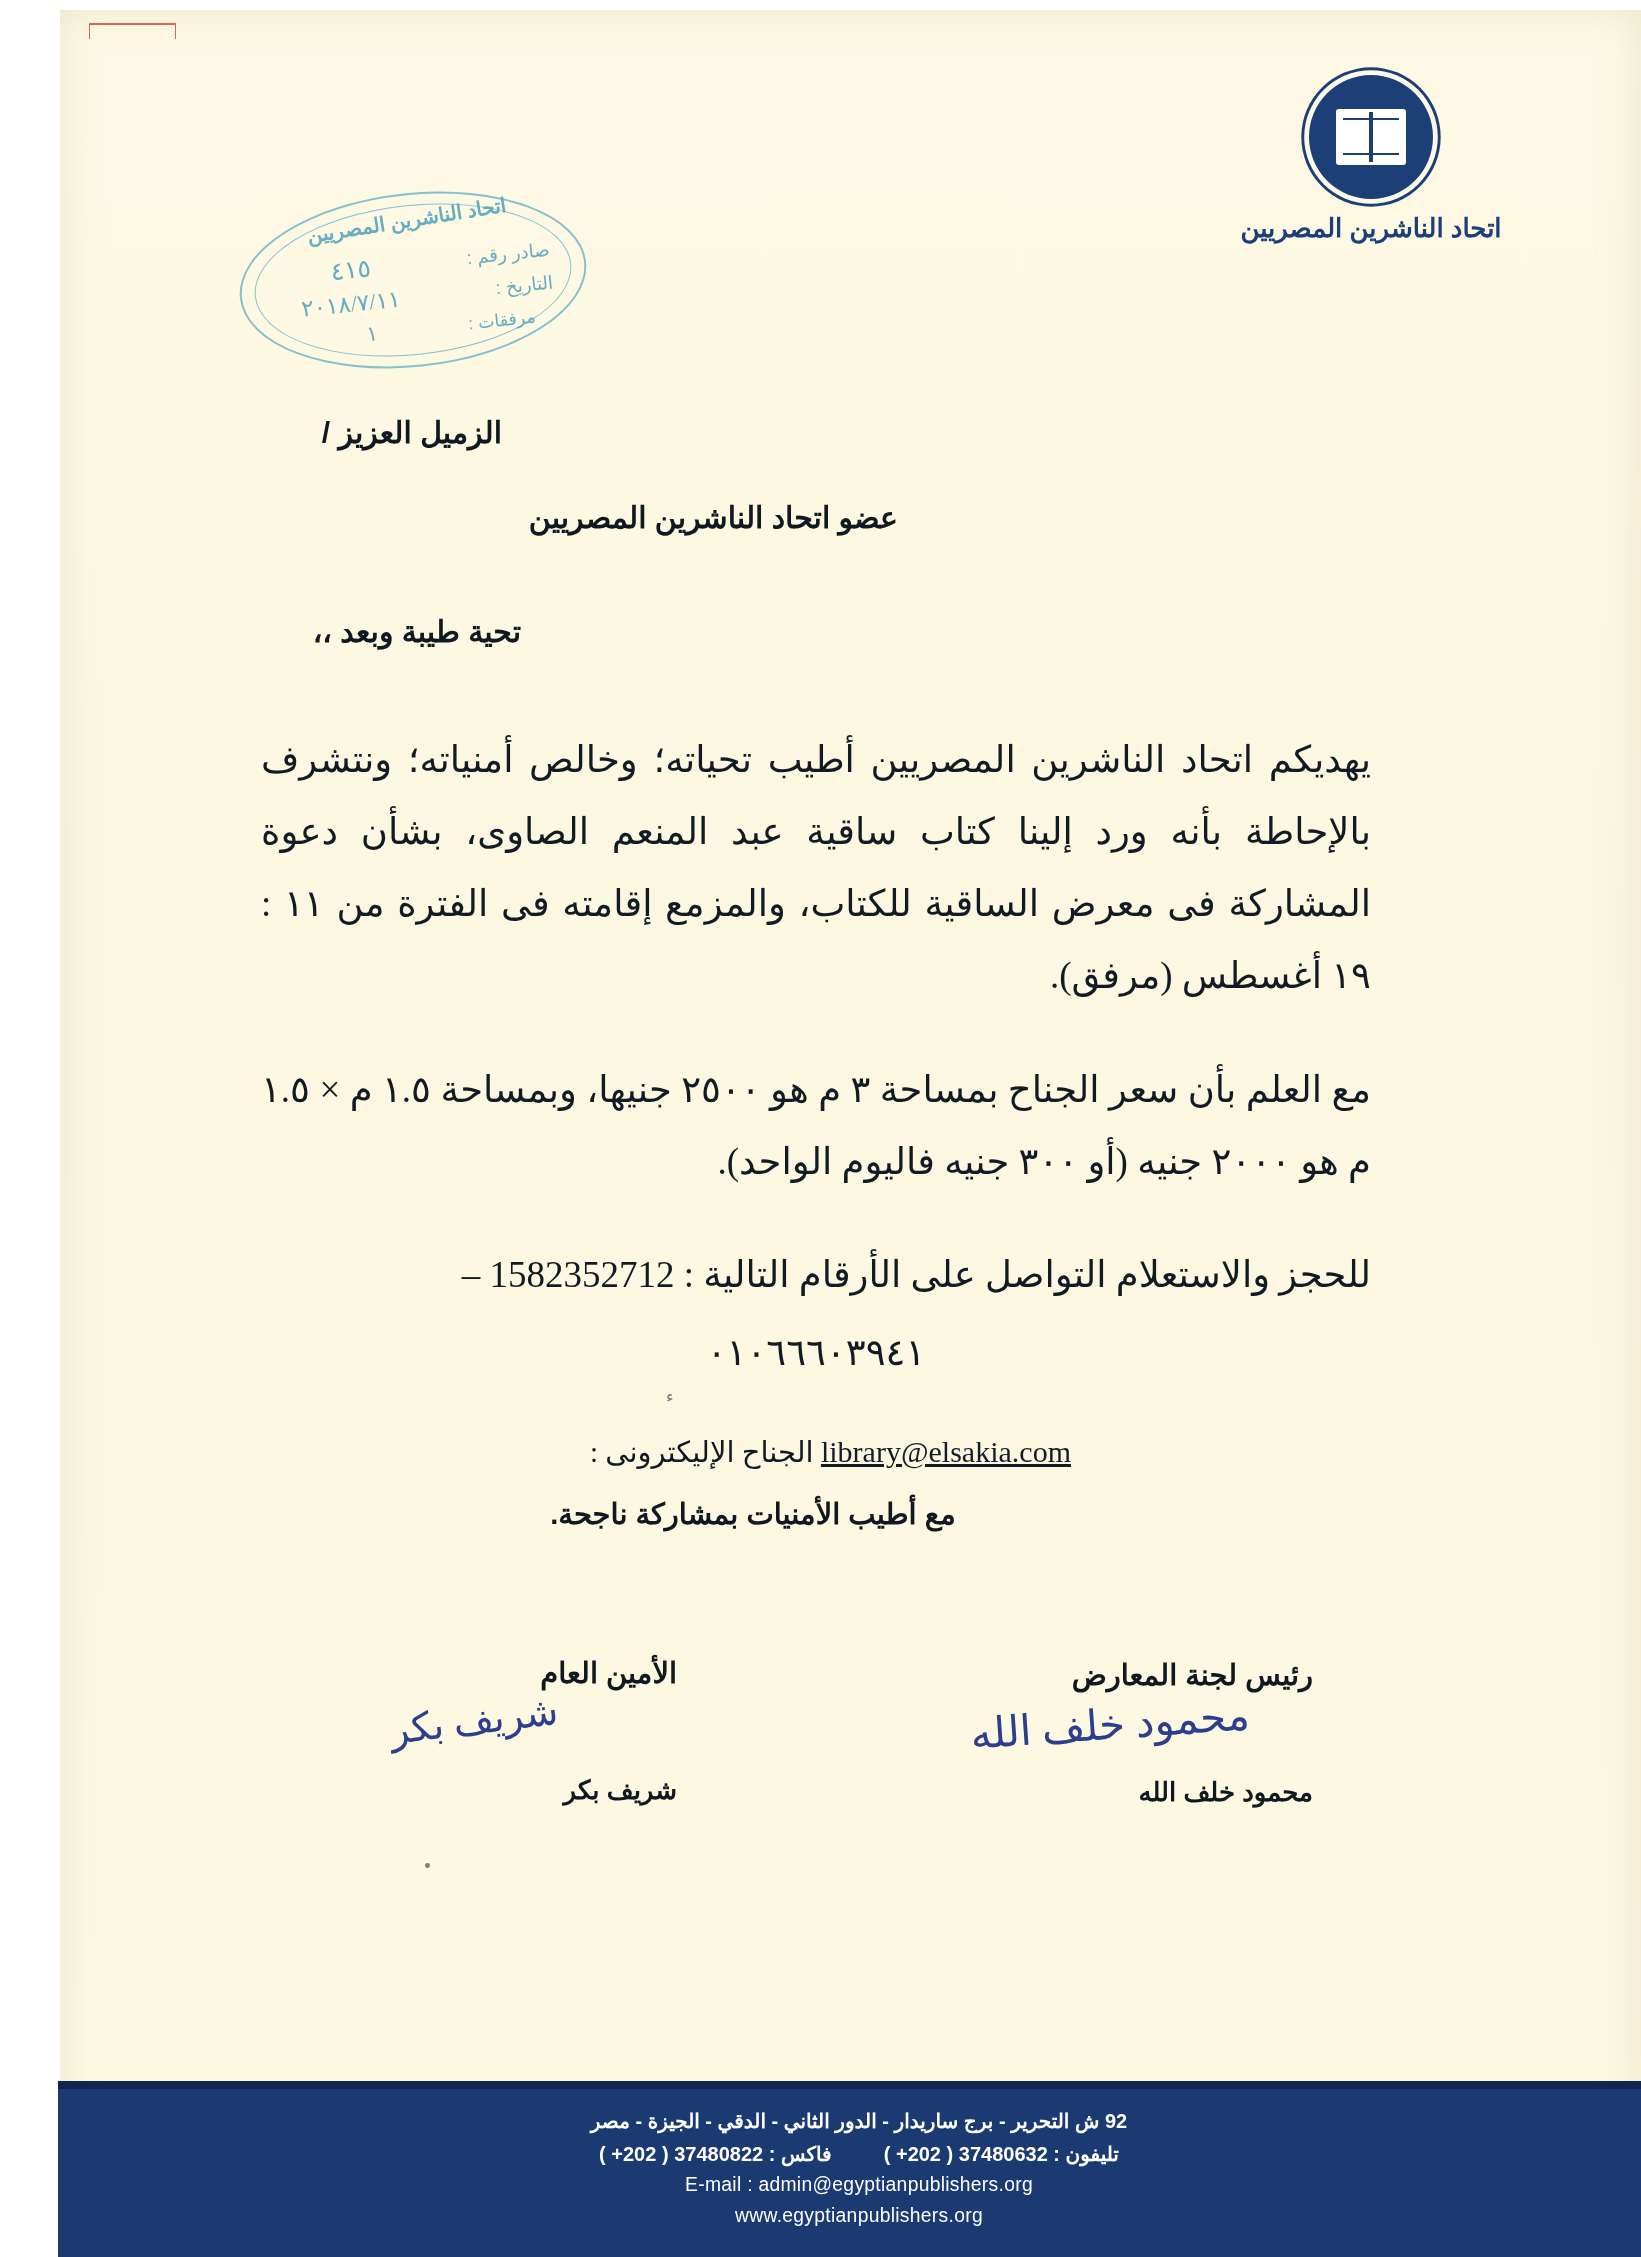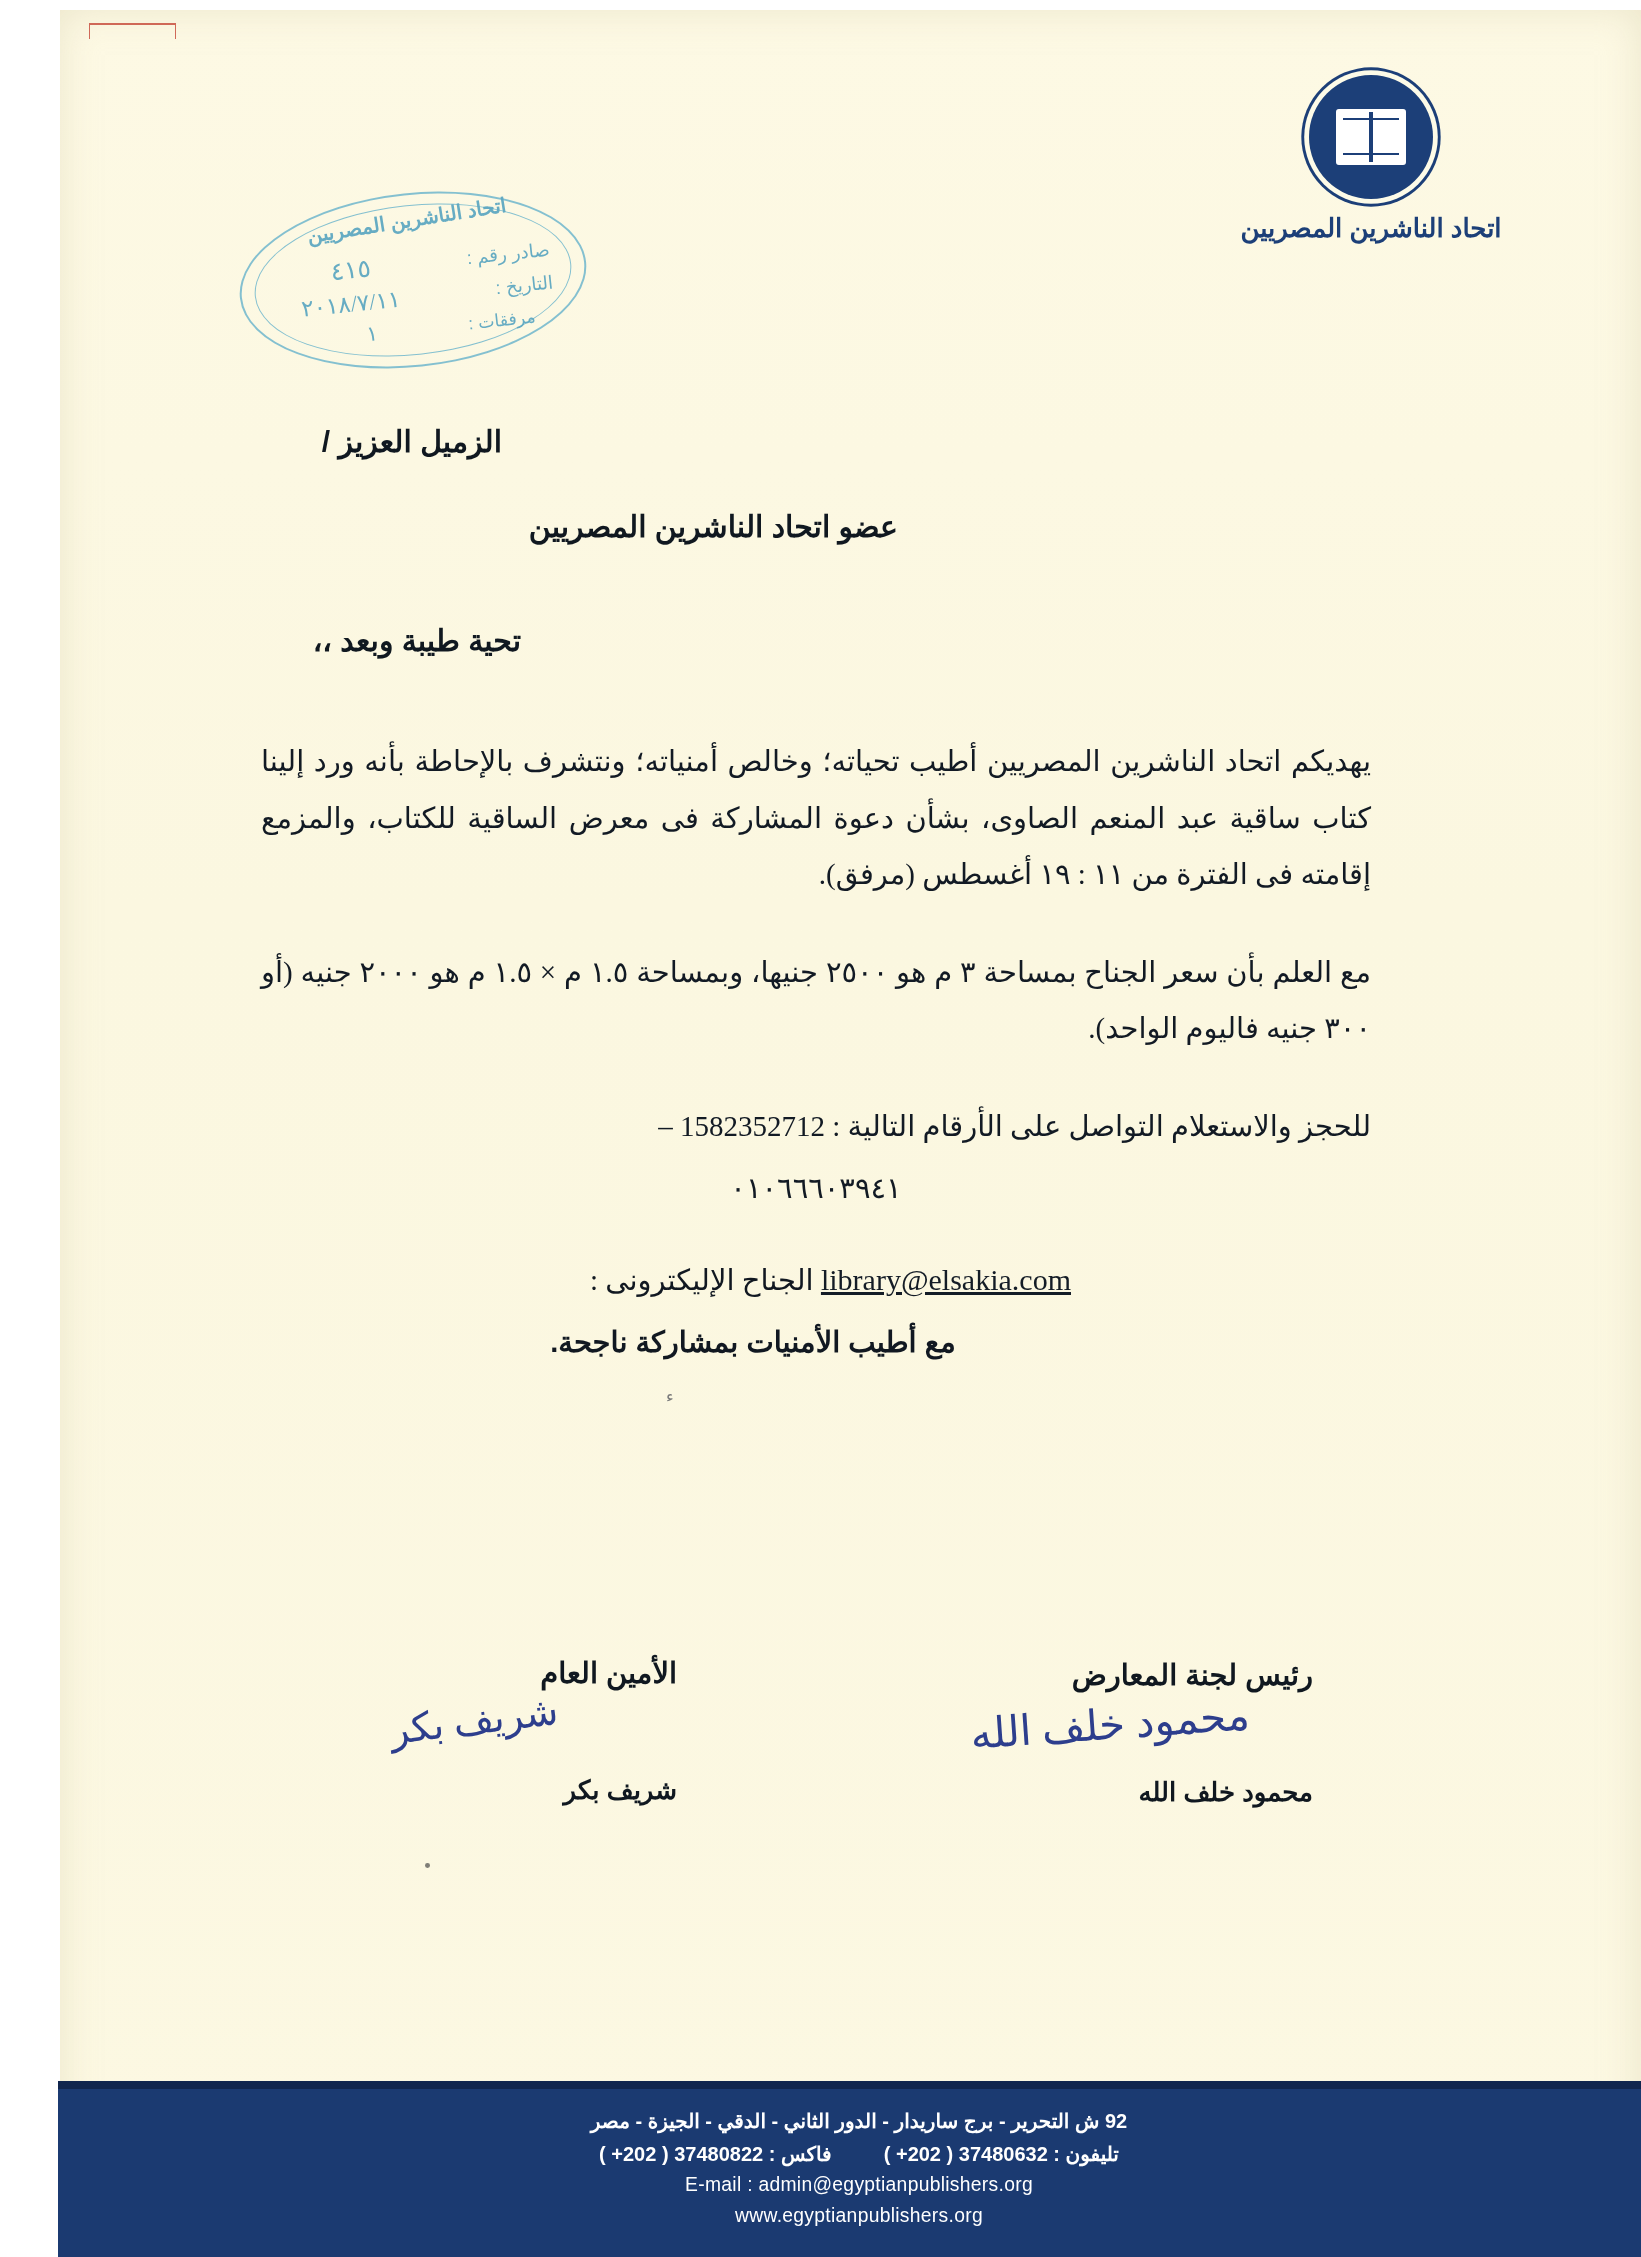--- a/index.html
+++ b/index.html
@@ -155,38 +155,38 @@
     font-family: "Liberation Serif", serif;
   }
   .stamp-num3 {
     top: 124px; left: 122px; font-size: 21px;
   }
 
   
   .body {
     position: absolute;
     left: 145px;
-    top: 424px;
+    top: 415px;
     width: 1332px;
     direction: rtl;
     color: #111821;
   }
   .line-bold {
     font-family: "Liberation Sans", sans-serif;
     font-weight: bold;
     font-size: 30px;
     color: #101820;
   }
   .greet-1 { margin: 0 0 0 0; padding-right: 975px; }
   .greet-2 { margin: 50px 0 0 0; padding-right: 579px; }
   .greet-3 { margin: 79px 0 0 0; padding-right: 956px; }
 
   .para {
     font-family: "Liberation Serif", serif;
-    font-size: 29px;
+    font-size: 37px;
     line-height: 1.95;
     text-align: justify;
     color: #121a24;
   }
   .p1 { margin: 75px 0 0 0; padding: 0 106px 0 116px; }
   .p2 { margin: 41px 0 0 0; padding: 0 106px 0 116px; }
   .p3 { margin: 41px 0 0 0; padding: 0 106px 0 280px; letter-spacing: 0.5px; }
   .p3-2 { margin: 5.8px 0 0 0; padding: 0 106px 0 116px; text-align: center; }
 
   .email-line {

